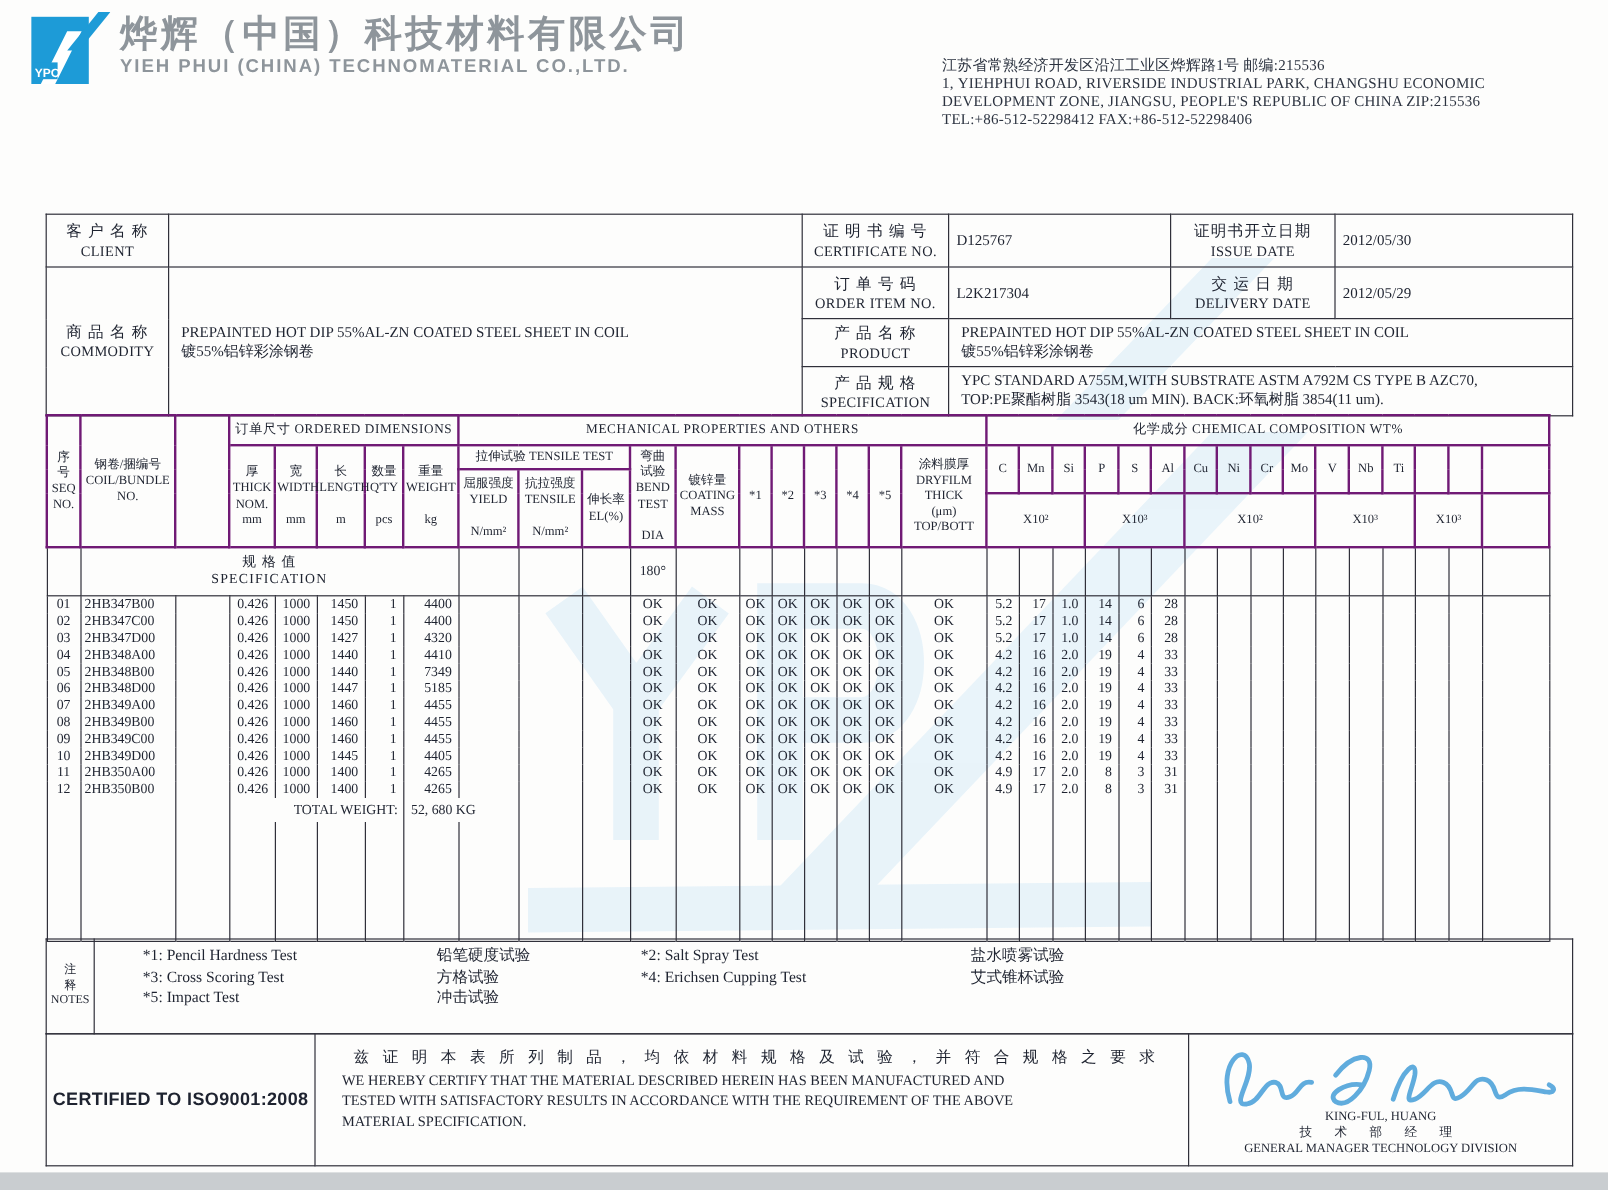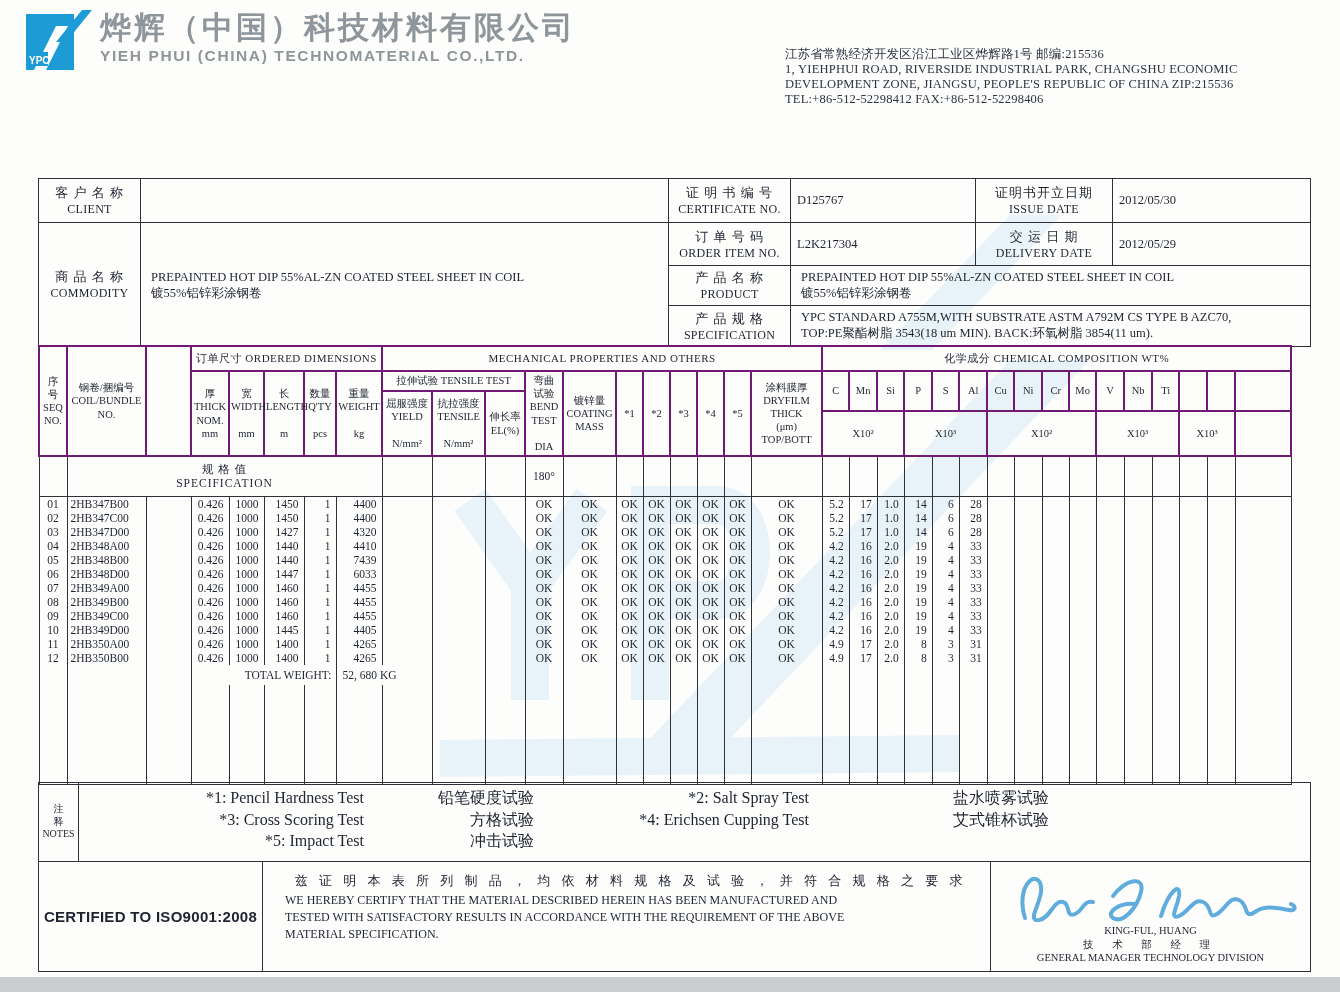--- a/index.html
+++ b/index.html
@@ -51,21 +51,21 @@
   td.c-c,td.c-mn,td.c-si,td.c-p,td.c-s,td.c-al{text-align:right;padding-right:5px;}
   .spec-label{text-align:center;font-size:11.5px;letter-spacing:1px;}
   .bend-spec{text-align:center;font-size:11.5px;}
   .total-label{text-align:right;font-size:11.5px;padding-right:4px !important;}
   .total-value{text-align:left;font-size:11.5px;padding-left:6px !important;}
 
   
   .notes-table{left:38px;top:782px;width:1272px;height:80px;}
   .notes-label{text-align:center;font-size:10px;line-height:1.25;white-space:pre-line;vertical-align:middle;}
   .notes-content{vertical-align:top;padding:4px 0 0 40px;}
-  .notes-grid{display:grid;grid-template-columns:245px 170px 275px 240px;font-size:16px;line-height:1.35;text-align:right;}
+  .notes-grid{display:grid;grid-template-columns:245px 170px 275px 240px;font-size:13px;line-height:1.35;}
   .notes-grid div{white-space:nowrap;}
 
   
   .footer-table{left:38px;top:861px;width:1272px;height:110px;}
   .iso-cell{text-align:center;vertical-align:middle;font-family:"Liberation Sans",sans-serif;font-weight:bold;font-size:15px;letter-spacing:0.3px;}
   .certify-cell{vertical-align:top;padding:10px 14px 0 22px;}
   .certify-cn{font-size:13px;letter-spacing:4px;text-align:center;}
   .certify-en{font-size:12px;line-height:1.4;margin-top:2px;}
   .sign-cell{position:relative;vertical-align:bottom;text-align:center;padding-bottom:6px;}
   .sign-svg{position:absolute;left:10px;top:-2px;}
@@ -496,21 +496,21 @@
           <td class="c-x3"></td>
         </tr>
         <tr style="height: 14px;">
           <td class="c-seq">05</td>
           <td class="c-coil">2HB348B00</td>
           <td class="c-gap"></td>
           <td class="c-thick">0.426</td>
           <td class="c-width">1000</td>
           <td class="c-length">1440</td>
           <td class="c-qty">1</td>
-          <td class="c-weight">7439</td>
+          <td class="c-weight">7349</td>
           <td class="c-yield"></td>
           <td class="c-tensile"></td>
           <td class="c-el"></td>
           <td class="c-bend">OK</td>
           <td class="c-coating">OK</td>
           <td class="c-s1">OK</td>
           <td class="c-s2">OK</td>
           <td class="c-s3">OK</td>
           <td class="c-s4">OK</td>
           <td class="c-s5">OK</td>
@@ -533,21 +533,21 @@
           <td class="c-x3"></td>
         </tr>
         <tr style="height: 14px;">
           <td class="c-seq">06</td>
           <td class="c-coil">2HB348D00</td>
           <td class="c-gap"></td>
           <td class="c-thick">0.426</td>
           <td class="c-width">1000</td>
           <td class="c-length">1447</td>
           <td class="c-qty">1</td>
-          <td class="c-weight">6033</td>
+          <td class="c-weight">5185</td>
           <td class="c-yield"></td>
           <td class="c-tensile"></td>
           <td class="c-el"></td>
           <td class="c-bend">OK</td>
           <td class="c-coating">OK</td>
           <td class="c-s1">OK</td>
           <td class="c-s2">OK</td>
           <td class="c-s3">OK</td>
           <td class="c-s4">OK</td>
           <td class="c-s5">OK</td>

